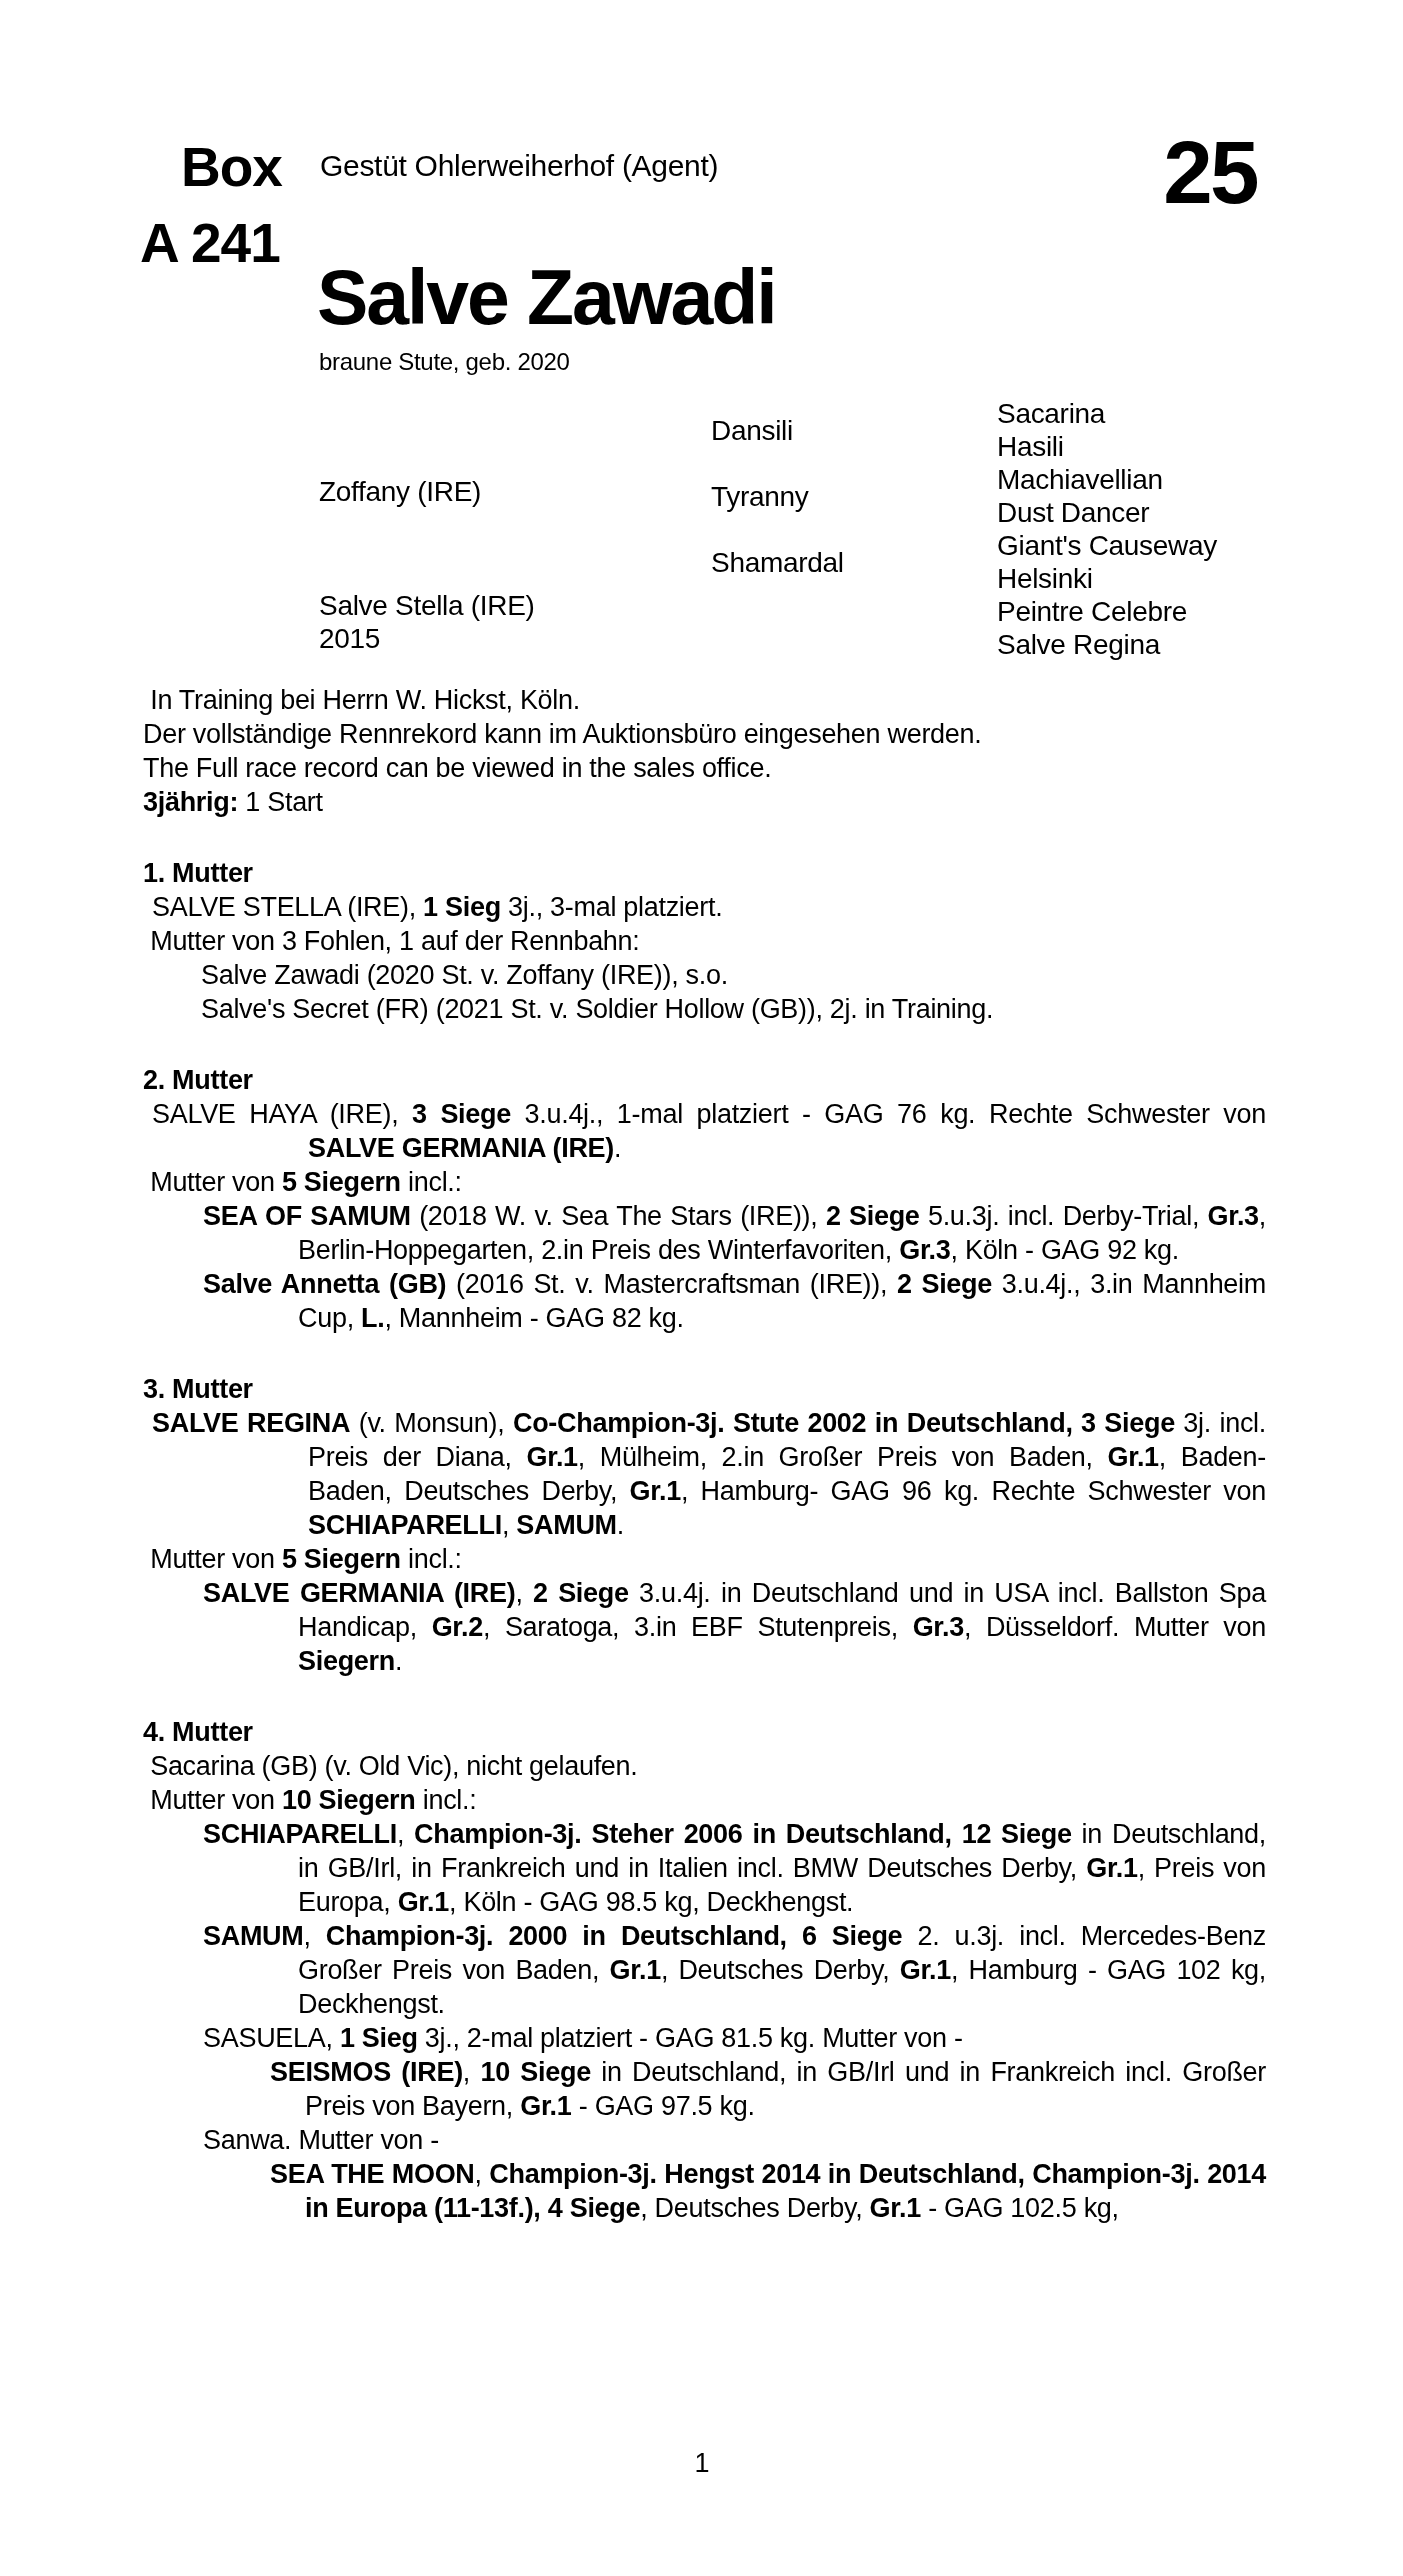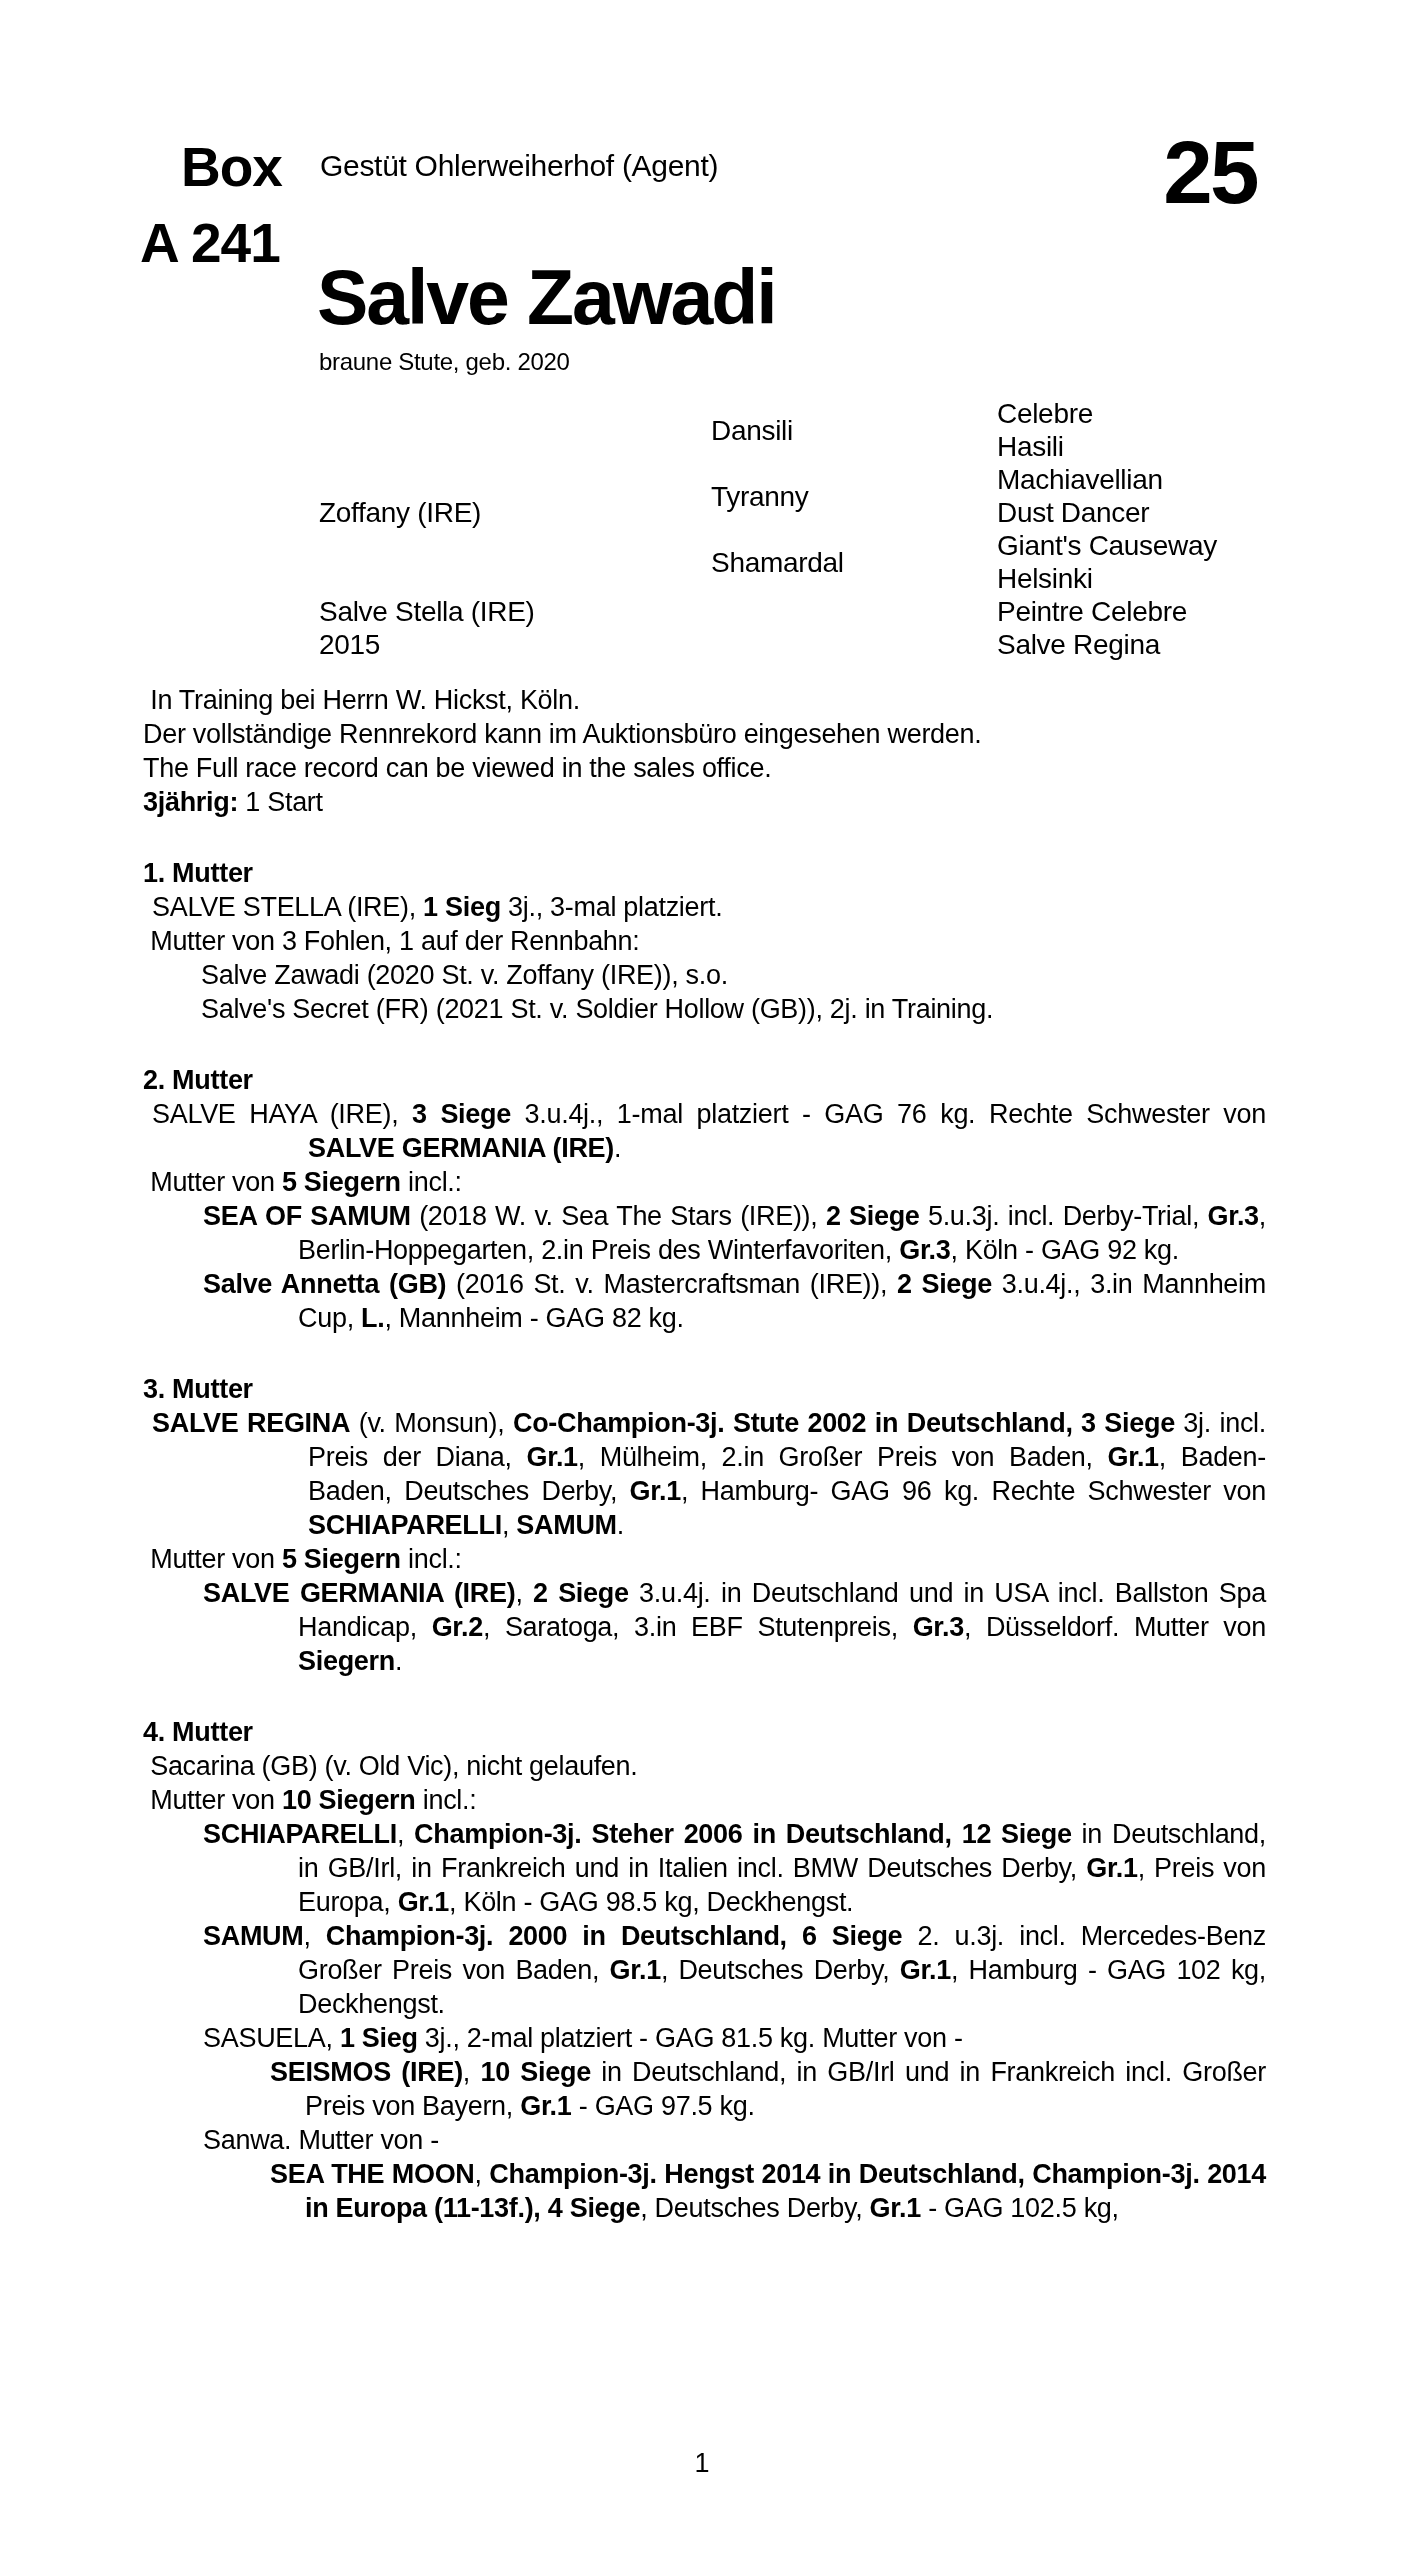--- a/index.html
+++ b/index.html
@@ -21,21 +21,21 @@
   .horse-name { position:absolute; left:317px; top:257px; font-size:77px; font-weight:700; line-height:1.05; letter-spacing:-2.1px; }
   .horse-desc { position:absolute; left:319px; top:348px; font-size:24px; line-height:1.2; letter-spacing:-0.3px; }
   
   .pedigree {
     position:absolute; left:319px; top:397px; width:974px;
     display:grid;
     grid-template-columns:392px 286px 1fr;
     grid-auto-rows:33px;
     font-size:28px; letter-spacing:-0.3px;
   }
-  .ped-cell { display:flex; flex-direction:column; justify-content:flex-end; }
+  .ped-cell { display:flex; flex-direction:column; justify-content:center; }
   .ped-sire { grid-column:1; grid-row:1 / 5; padding-top:57px; }
   .ped-dam  { grid-column:1; grid-row:5 / 9; padding-top:53px; }
   .ped-gp   { grid-column:2; justify-content:center; }
   .ped-gp1 { grid-row:1 / 3; } .ped-gp2 { grid-row:3 / 5; }
   .ped-gp3 { grid-row:5 / 7; } .ped-gp4 { grid-row:7 / 9; }
   .ped-ggp { grid-column:3; justify-content:center; }
   .ped-line { line-height:33px; white-space:nowrap; }
   
   .main {
     position:absolute; left:143px; top:683px; width:1123px;
@@ -79,21 +79,21 @@
     <div class="ped-cell ped-gp ped-gp1">
       <div class="ped-line">Dansili</div>
     </div>
     <div class="ped-cell ped-gp ped-gp3">
       <div class="ped-line">Shamardal</div>
     </div>
     <div class="ped-cell ped-gp ped-gp2">
       <div class="ped-line">Tyranny</div>
     </div>
     <div class="ped-cell ped-ggp" style="grid-row:1;">
-      <div class="ped-line">Celebre</div>
+      <div class="ped-line">Sacarina</div>
     </div>
     <div class="ped-cell ped-ggp" style="grid-row:2;">
       <div class="ped-line">Hasili</div>
     </div>
     <div class="ped-cell ped-ggp" style="grid-row:3;">
       <div class="ped-line">Machiavellian</div>
     </div>
     <div class="ped-cell ped-ggp" style="grid-row:4;">
       <div class="ped-line">Dust Dancer</div>
     </div>

